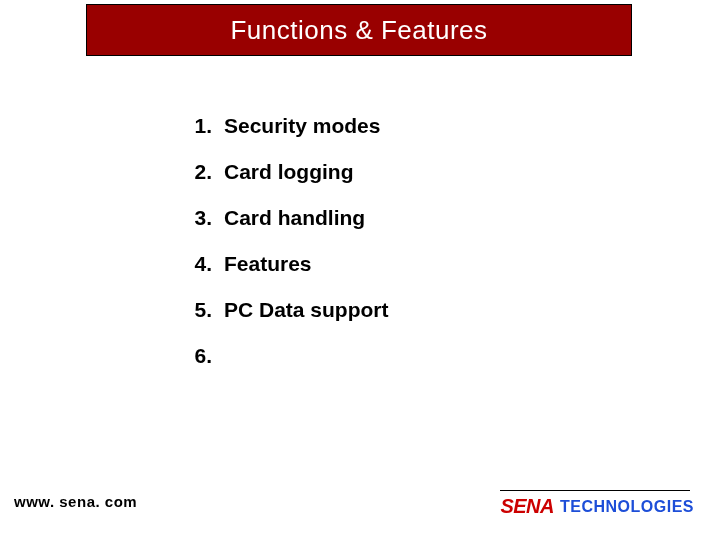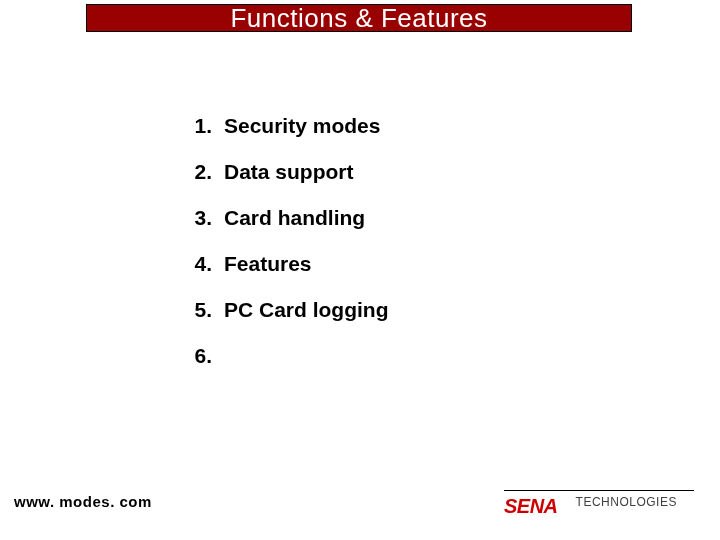--- a/index.html
+++ b/index.html
@@ -3,21 +3,21 @@
 <meta charset="utf-8">
 <style>
   * { margin: 0; padding: 0; box-sizing: border-box; }
   html, body { width: 720px; height: 540px; font-family: Verdana, Geneva, sans-serif; background: #fff; }
   .slide { width: 720px; height: 540px; position: relative; }
   .title-bar {
     position: absolute;
     left: 86px;
     top: 4px;
     width: 546px;
-    height: 28px;
+    height: 52px;
     background: #990000;
     border: 1px solid #000;
     display: flex;
     align-items: center;
     justify-content: center;
   }
   .title-bar span {
     color: #fff;
     font-size: 26px;
     font-weight: 400;
@@ -55,75 +55,75 @@
     align-items: flex-start;
   }
   .footer-rule {
     width: 190px;
     height: 1px;
     background: #000;
     margin-bottom: 4px;
   }
   .logo {
     display: flex;
-    align-items: flex-start;
-    gap: 18px;
+    align-items: center;
+    gap: 6px;
   }
   .logo-sena {
     font-family: Arial, sans-serif;
     font-size: 20px;
     font-weight: 900;
     font-style: italic;
     color: #cc0000;
     letter-spacing: -0.5px;
   }
   .logo-tech {
     font-family: Arial, sans-serif;
-    font-size: 12px;
-    font-weight: 400;
+    font-size: 16px;
+    font-weight: 700;
     letter-spacing: 0.5px;
-    color: #404040;
+    color: #1d4ed8;
   }
 </style>
 </head>
 <body>
 
 <div class="slide">
 
   <div class="title-bar">
     <span>Functions &amp; Features</span>
   </div>
 
   <div class="list">
     <div class="list-item">
       <span class="num">1.</span>
       <span>Security modes</span>
     </div>
     <div class="list-item">
       <span class="num">2.</span>
-      <span>Data support</span>
+      <span>Card logging</span>
     </div>
     <div class="list-item">
       <span class="num">3.</span>
       <span>Card handling</span>
     </div>
     <div class="list-item">
       <span class="num">4.</span>
       <span>Features</span>
     </div>
     <div class="list-item">
       <span class="num">5.</span>
-      <span>PC Card logging</span>
+      <span>PC Data support</span>
     </div>
     <div class="list-item">
       <span class="num">6.</span>
     </div>
   </div>
 
-  <div class="footer-left">www. modes. com</div>
+  <div class="footer-left">www. sena. com</div>
 
   <div class="footer-right">
     <div class="footer-rule"></div>
     <div class="logo">
       <span class="logo-sena">SENA</span>
       <span class="logo-tech">TECHNOLOGIES</span>
     </div>
   </div>
 
 </div>

